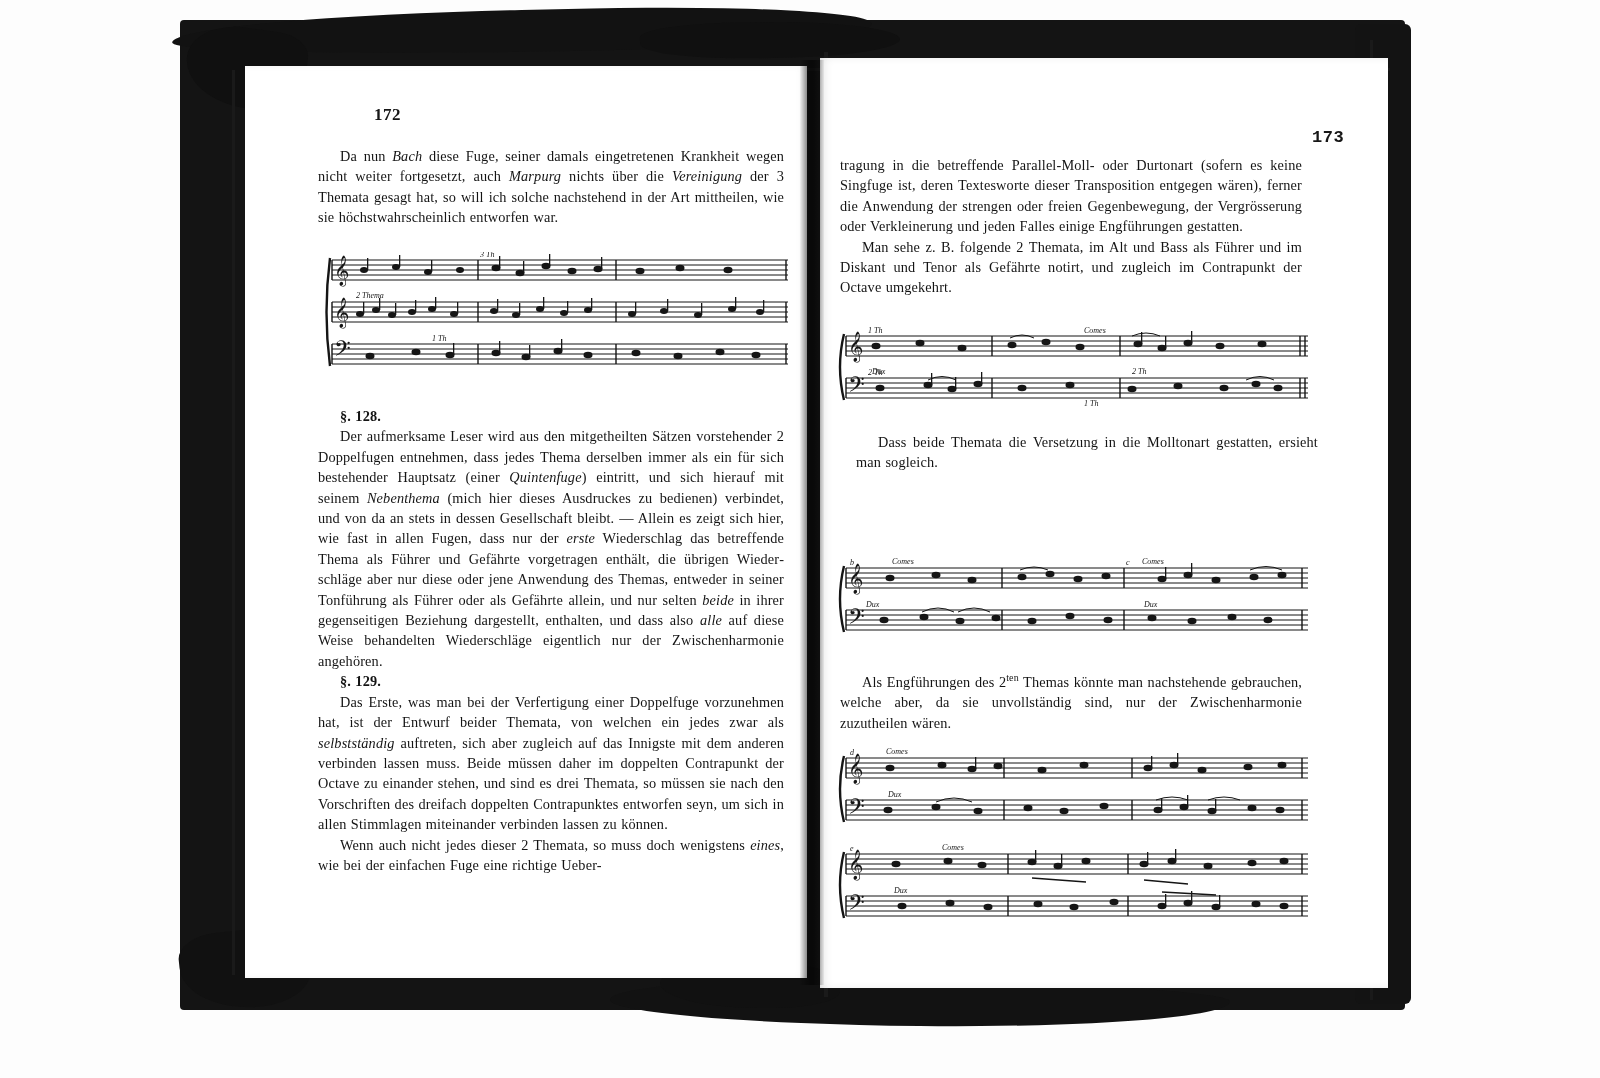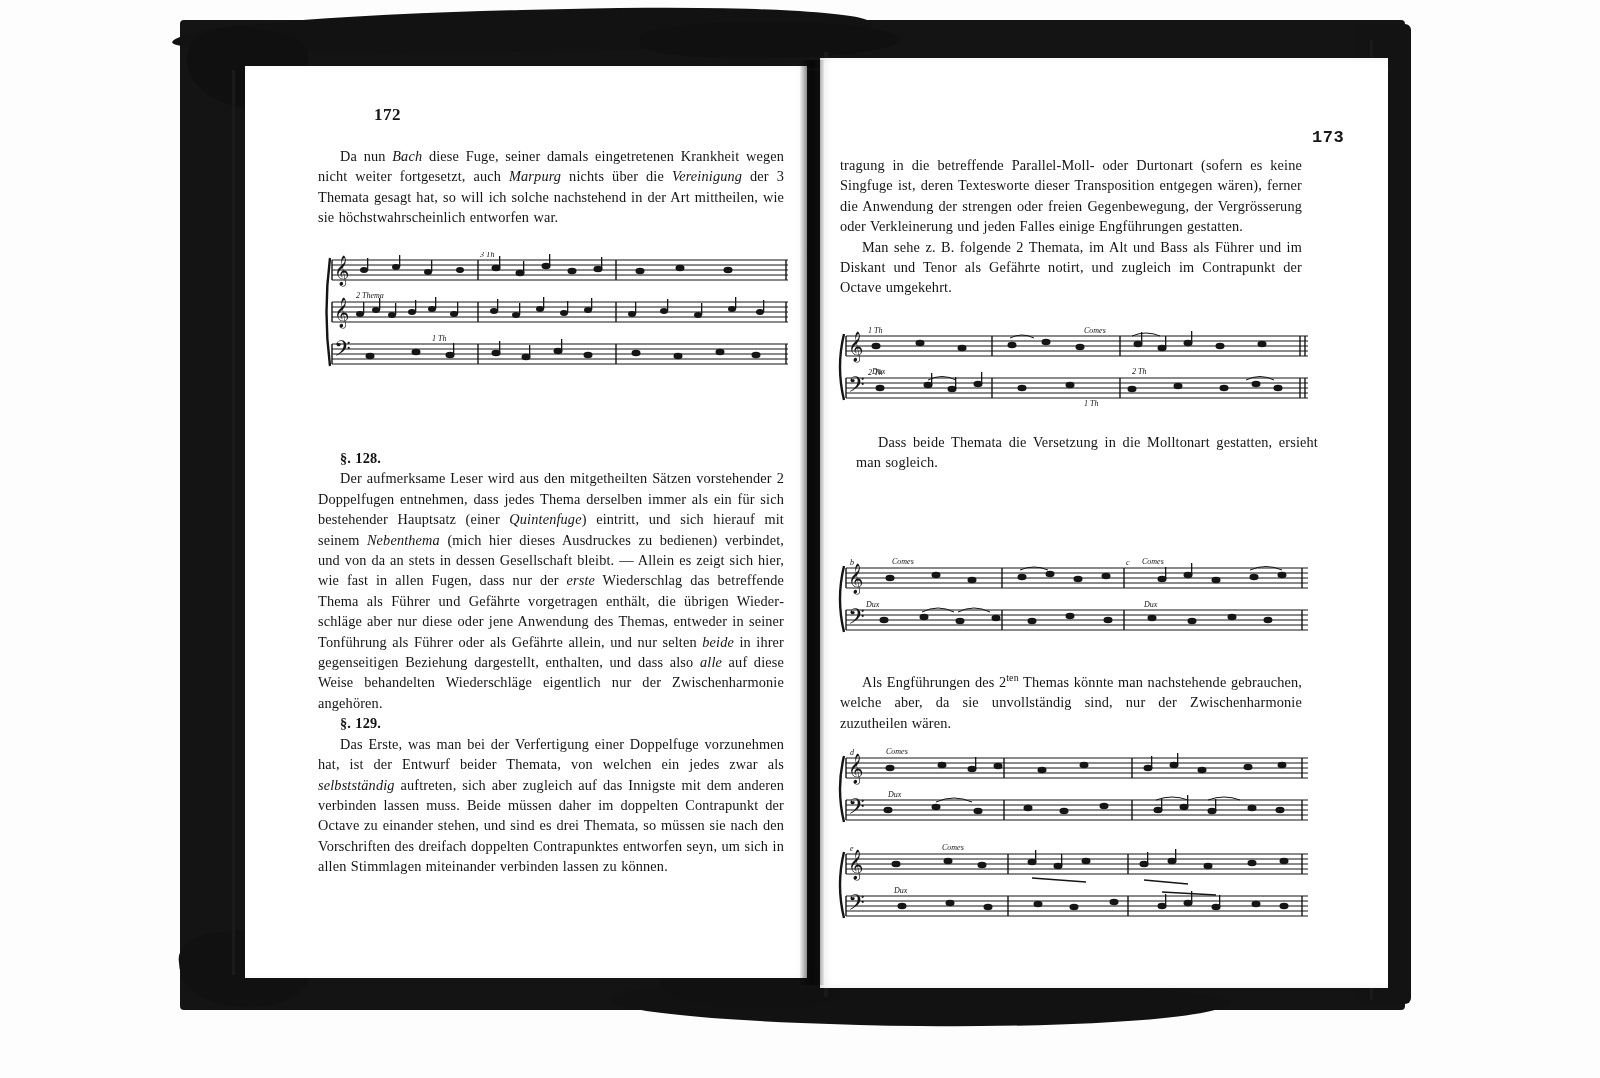--- a/index.html
+++ b/index.html
@@ -269,28 +269,31 @@
           <rect x="241" y="87" width="1.3" height="12"></rect>
         <ellipse cx="268" cy="103" rx="4.5" ry="3.2"></ellipse>
         <ellipse cx="316" cy="101" rx="4.5" ry="3.2"></ellipse>
         <ellipse cx="358" cy="104" rx="4.5" ry="3.2"></ellipse>
         <ellipse cx="400" cy="100" rx="4.5" ry="3.2"></ellipse>
         <ellipse cx="436" cy="103" rx="4.5" ry="3.2"></ellipse>
       </g>
     </svg>
   </div>
 
-  <div class="col" style="left:318px;top:448px;width:466px;">
+  <div class="col" style="left:318px;top:406px;width:466px;">
     <p class="sec-head">§.  128.</p>
     <p>
       Der aufmerksame Leser wird aus den mitgetheilten Sätzen vor­stehender 2 Doppelfugen entnehmen, dass jedes Thema derselben immer als ein für sich bestehender Hauptsatz (einer <i>Quintenfuge</i>) eintritt, und sich hierauf mit seinem <i>Nebenthema</i> (mich hier dieses Ausdruckes zu bedienen) verbindet, und von da an stets in dessen Gesellschaft bleibt. — Allein es zeigt sich hier, wie fast in allen Fugen, dass nur der <i>erste</i> Wiederschlag das betreffende Thema als Führer und Gefährte vorgetragen enthält, die übrigen Wieder­schläge aber nur diese oder jene Anwendung des Themas, ent­weder in seiner Tonführung als Führer oder als Gefährte allein, und nur selten <i>beide</i> in ihrer gegenseitigen Beziehung dargestellt, enthalten, und dass also <i>alle</i> auf diese Weise behandelten Wieder­schläge eigentlich nur der Zwischenharmonie angehören.
     </p>
     <p class="sec-head">§.  129.</p>
     <p>
       Das Erste, was man bei der Verfertigung einer Doppelfuge vor­zunehmen hat, ist der Entwurf beider Themata, von welchen ein jedes zwar als <i>selbstständig</i> auftreten, sich aber zugleich auf das Innigste mit dem anderen verbinden lassen muss. Beide müssen daher im doppelten Contrapunkt der Octave zu einander stehen, und sind es drei Themata, so müssen sie nach den Vorschriften des dreifach doppelten Contrapunktes entworfen seyn, um sich in allen Stimmlagen miteinander verbinden lassen zu können.
+    </p>
+    <p>
+      Wenn auch nicht jedes dieser 2 Themata, so muss doch wenigstens <i>eines</i>, wie bei der einfachen Fuge eine richtige Ueber-
     </p>
   </div>
 
   <div class="folio" style="left:1268px;top:128px;font-family:Liberation Mono, monospace;">173</div>
 
   <div class="col" style="left:840px;top:155px;width:462px;">
     <p class="noindent">
       tragung in die betreffende Parallel-Moll- oder Durtonart (sofern es keine Singfuge ist, deren Textesworte dieser Transposition entgegen wären), ferner die Anwendung der strengen oder freien Gegen­bewegung, der Vergrösserung oder Verkleinerung und jeden Falles einige Engführungen gestatten.
     </p>
     <p>

